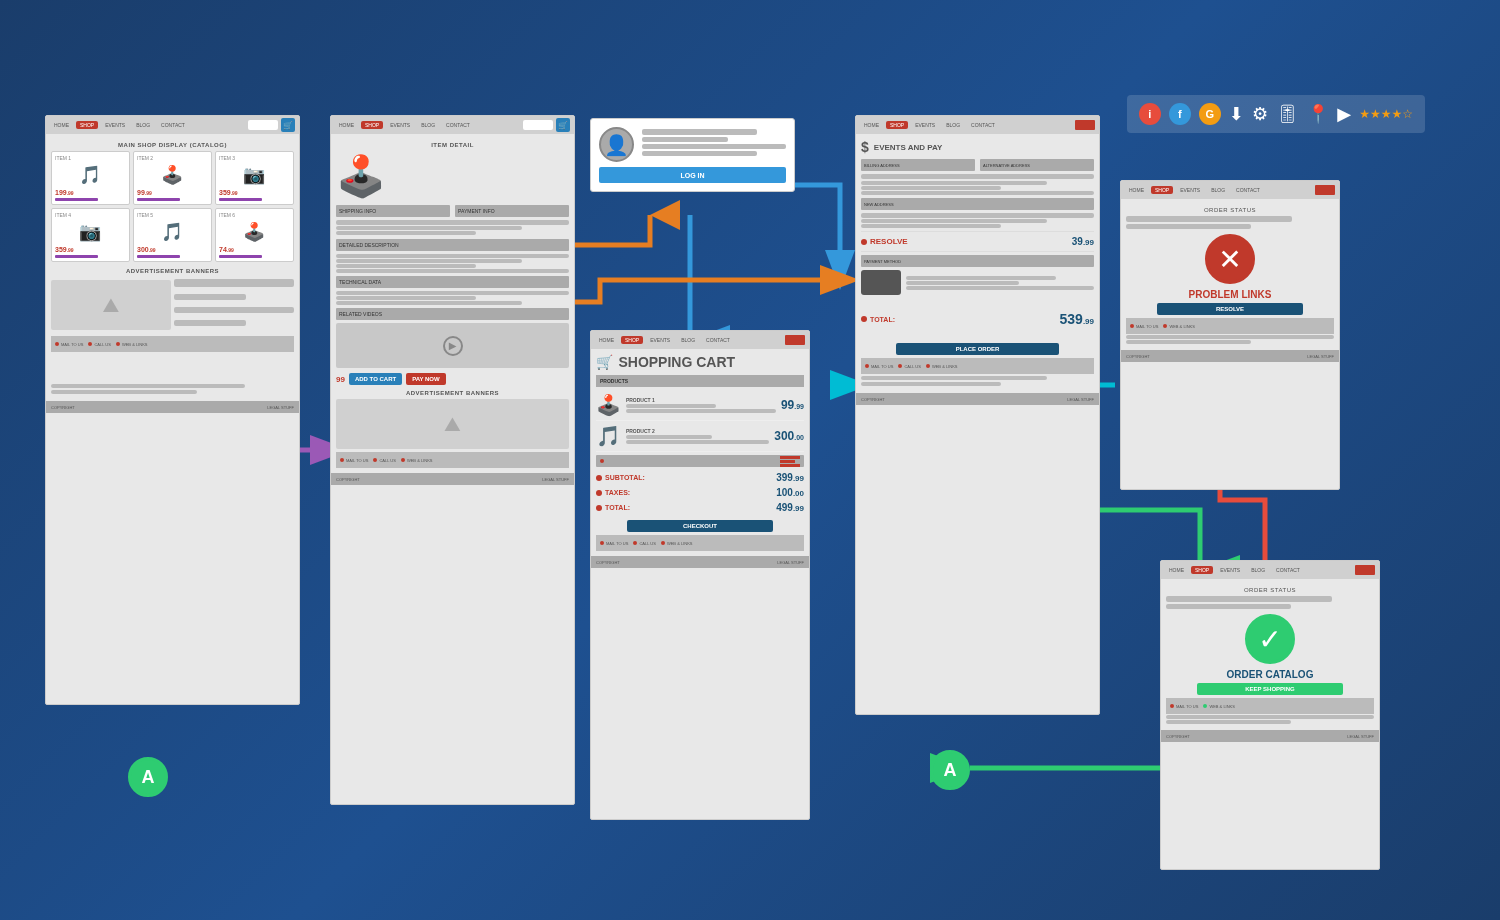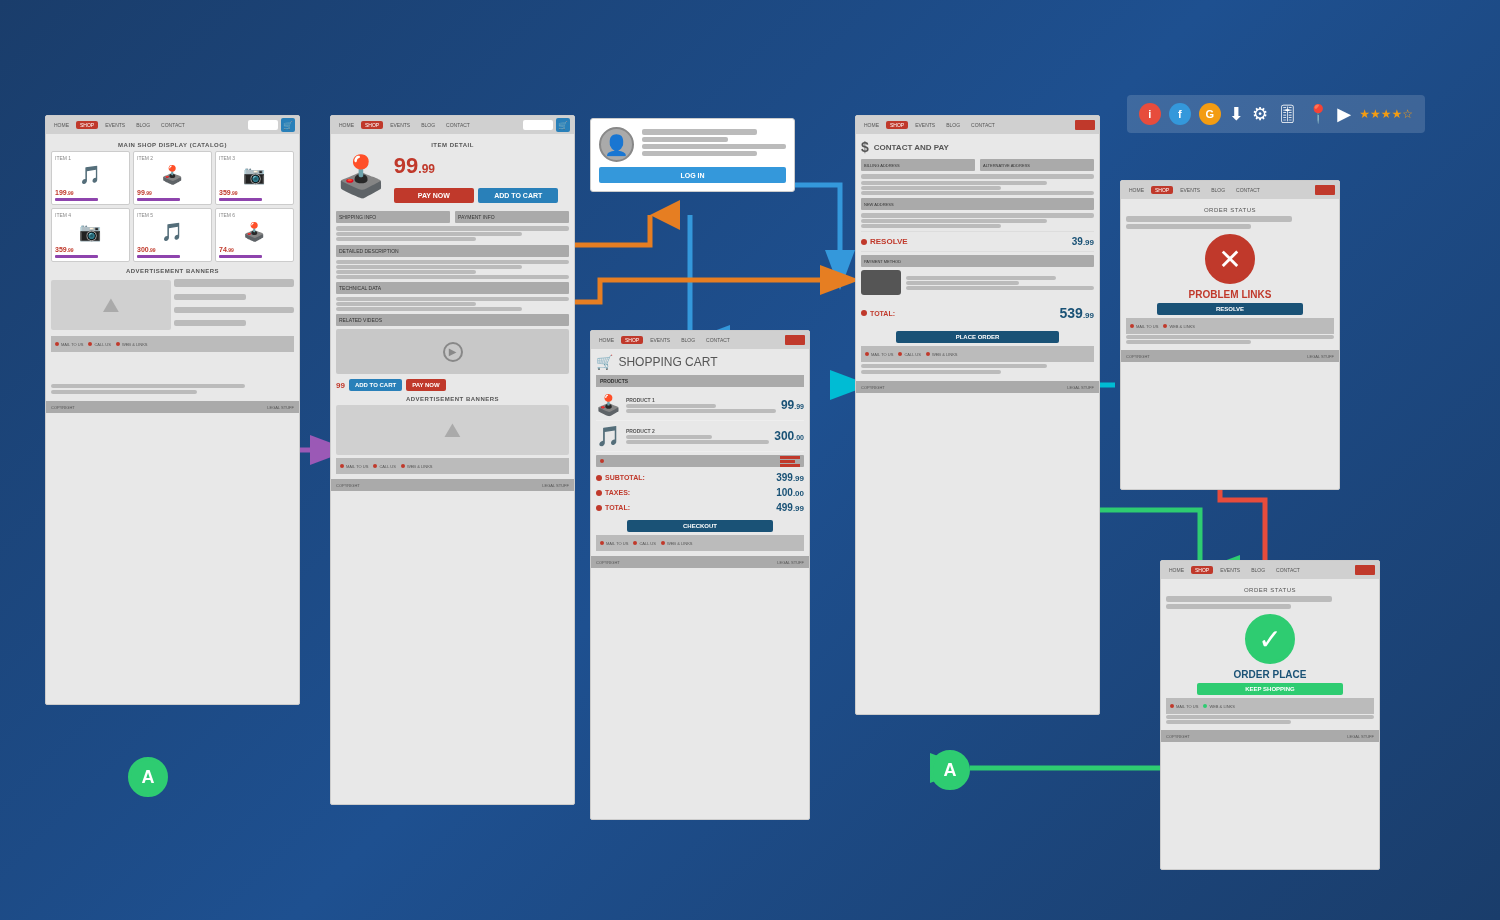--- a/index.html
+++ b/index.html
@@ -593,27 +593,20 @@
     <span class="nav-item">CONTACT</span>
     <div class="nav-search"></div>
     <div class="nav-cart-icon">🛒</div>
   </div>
 
   <div class="page-content">
     <div class="section-title">ITEM DETAIL</div>
 
     <div style="display:flex; gap:8px; align-items:flex-start; margin:5px 0;">
       <div style="font-size:40px;">🕹️</div>
-      <div style="flex:1;">
-        <div style="font-size:22px; font-weight:bold; color:#c0392b;">99<span style="font-size:12px;">.99</span></div>
-        <div style="margin-top:5px;">
-          <div class="btn-red" style="margin-bottom:3px;width:80px;padding:4px 8px;font-size:7px;">PAY NOW</div>
-          <div class="btn-blue" style="width:80px;padding:4px 8px;font-size:7px;">ADD TO CART</div>
-        </div>
-      </div>
     </div>
 
     <div style="margin:4px 0;">
       <div style="display:flex; gap:5px; margin-bottom:3px;">
         <div style="background:#aaa;height:12px;flex:1;border-radius:1px;display:flex;align-items:center;padding:0 3px;font-size:5px;color:#333;">SHIPPING INFO</div>
         <div style="background:#aaa;height:12px;flex:1;border-radius:1px;display:flex;align-items:center;padding:0 3px;font-size:5px;color:#333;">PAYMENT INFO</div>
       </div>
       <div class="gray-bar" style="height:5px;margin:1px 0;"></div>
       <div class="gray-bar med" style="height:4px;margin:1px 0;"></div>
       <div class="gray-bar short" style="height:4px;margin:1px 0;"></div>
@@ -689,21 +682,21 @@
     <span class="nav-item active">SHOP</span>
     <span class="nav-item">EVENTS</span>
     <span class="nav-item">BLOG</span>
     <span class="nav-item">CONTACT</span>
     <div style="margin-left:auto;background:#c0392b;width:20px;height:10px;border-radius:1px;"></div>
   </div>
 
   <div class="page-content">
     <div style="display:flex; align-items:center; gap:5px; margin-bottom:5px;">
       <span style="font-size:14px;">🛒</span>
-      <span style="font-size:12px;font-weight:normal;color:#555;">SHOPPING CART</span>
+      <span style="font-size:14px;font-weight:bold;color:#555;">SHOPPING CART</span>
     </div>
 
     <div style="background:#aaa;height:12px;display:flex;align-items:center;padding:0 4px;font-size:5px;color:#333;font-weight:bold;margin-bottom:3px;">PRODUCTS</div>
 
     <div class="cart-item-row">
       <span style="font-size:20px;">🕹️</span>
       <div style="flex:1;">
         <div style="font-size:5px;color:#555;font-weight:bold;">PRODUCT 1</div>
         <div class="gray-bar short" style="height:4px;margin:1px 0;"></div>
         <div class="gray-bar" style="height:4px;margin:1px 0;"></div>
@@ -789,21 +782,21 @@
     <span class="nav-item active">SHOP</span>
     <span class="nav-item">EVENTS</span>
     <span class="nav-item">BLOG</span>
     <span class="nav-item">CONTACT</span>
     <div style="margin-left:auto;background:#c0392b;width:20px;height:10px;border-radius:1px;"></div>
   </div>
 
   <div class="page-content">
     <div style="display:flex; align-items:center; gap:5px; margin-bottom:4px;">
       <span class="dollar-icon">$</span>
-      <span style="font-size:8px;font-weight:bold;color:#555;">CONTACT AND PAY</span>
+      <span style="font-size:8px;font-weight:bold;color:#555;">EVENTS AND PAY</span>
     </div>
 
     <div style="display:flex; gap:5px; margin-bottom:3px;">
       <div style="flex:1;background:#aaa;height:12px;border-radius:1px;display:flex;align-items:center;padding:0 3px;font-size:4px;color:#333;">BILLING ADDRESS</div>
       <div style="flex:1;background:#aaa;height:12px;border-radius:1px;display:flex;align-items:center;padding:0 3px;font-size:4px;color:#333;">ALTERNATIVE ADDRESS</div>
     </div>
     <div class="gray-bar" style="height:5px;"></div>
     <div class="gray-bar med" style="height:4px;margin:1px 0;"></div>
     <div class="gray-bar short" style="height:4px;margin:1px 0;"></div>
     <div class="gray-bar" style="height:4px;margin:1px 0;"></div>
@@ -824,21 +817,21 @@
     <div style="background:#aaa;height:12px;border-radius:1px;display:flex;align-items:center;padding:0 3px;font-size:4px;color:#333;margin:3px 0;">PAYMENT METHOD</div>
     <div style="display:flex; gap:5px; align-items:center; margin:3px 0;">
       <div class="card-img"></div>
       <div style="flex:1;">
         <div class="gray-bar med" style="height:4px;margin:1px 0;"></div>
         <div class="gray-bar short" style="height:4px;margin:1px 0;"></div>
         <div class="gray-bar" style="height:4px;margin:1px 0;"></div>
       </div>
     </div>
 
-    <div class="total-row" style="margin:8px 0;">
+    <div class="total-row" style="margin:14px 0;">
       <div class="total-label">
         <div class="total-dot"></div>
         <span>TOTAL:</span>
       </div>
       <div class="total-price" style="font-size:14px;">539<span style="font-size:8px;">.99</span></div>
     </div>
 
     <div class="btn-dark-blue">PLACE ORDER</div>
 
     <div class="footer-strip">
@@ -913,21 +906,21 @@
     <span class="nav-item">CONTACT</span>
     <div style="margin-left:auto;background:#c0392b;width:20px;height:10px;border-radius:1px;"></div>
   </div>
 
   <div class="page-content">
     <div class="order-status-title">ORDER STATUS</div>
     <div class="gray-bar med" style="height:6px;margin:2px 0;"></div>
     <div class="gray-bar short" style="height:5px;margin:2px 0;"></div>
 
     <div class="success-circle">✓</div>
-    <div class="success-title">ORDER PLACE</div>
+    <div class="success-title">ORDER CATALOG</div>
     <div class="btn-dark-blue" style="background:#2ecc71;">KEEP SHOPPING</div>
 
     <div class="footer-strip">
       <div class="footer-item">
           <div class="footer-dot"></div>
           <span>MAIL TO US</span>
         </div>
       <div class="footer-item">
           <div class="footer-dot" style="background:#2ecc71;"></div>
           <span>WEB &amp; LINKS</span>

